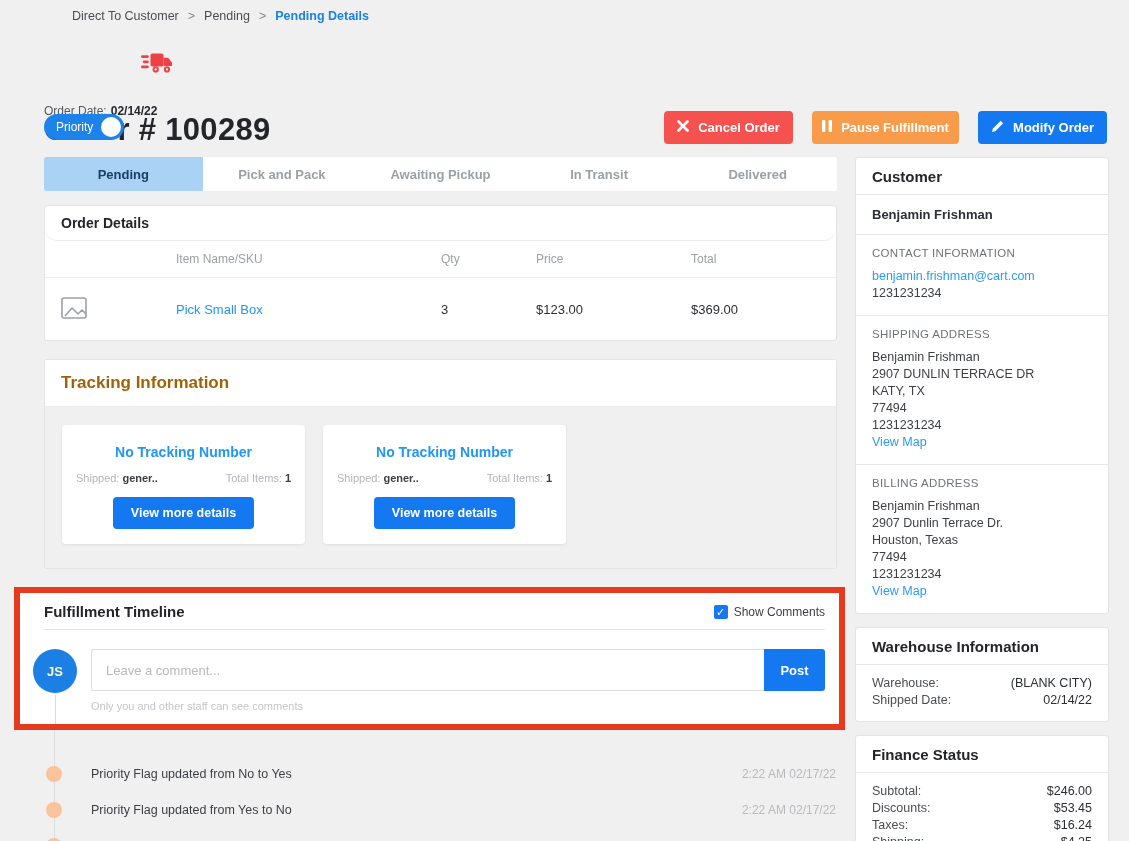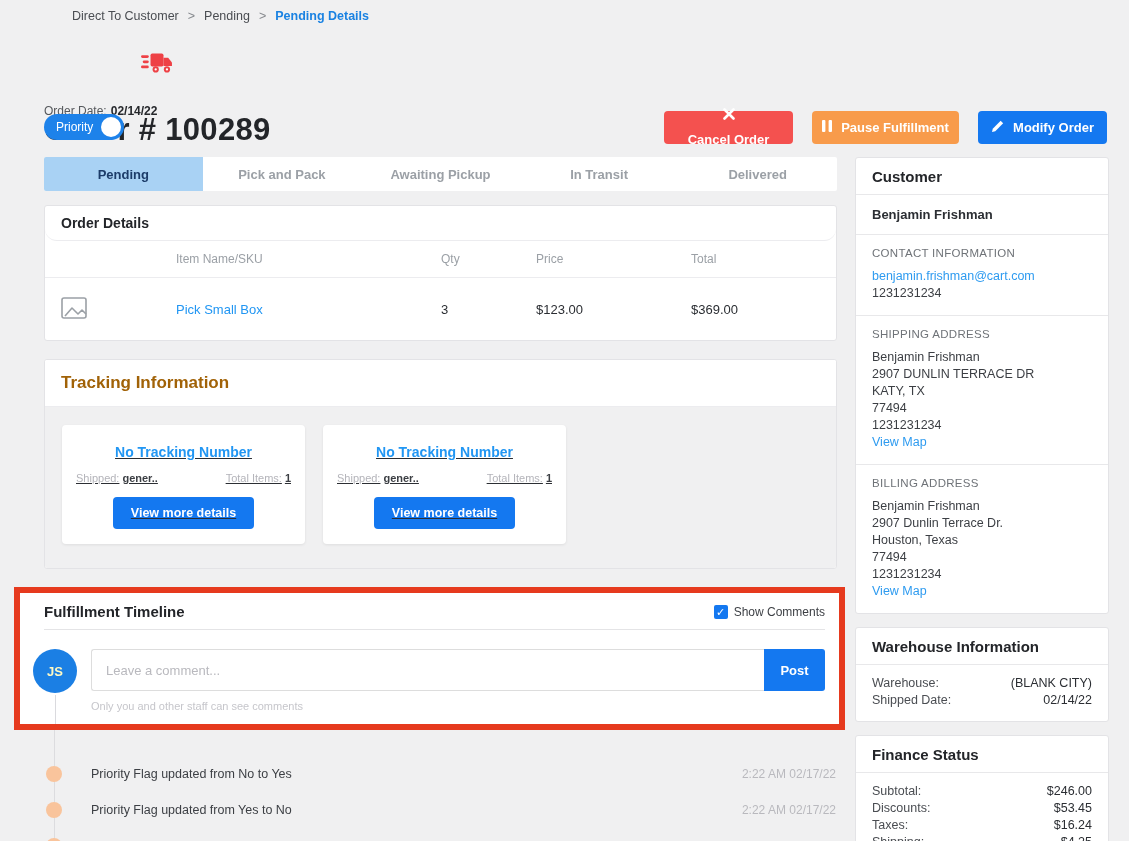--- a/index.html
+++ b/index.html
@@ -25,21 +25,21 @@
   
   .toggle { position:absolute; left:44px; top:114px; width:80px; height:26px; background:#1d82ea;
             border-radius:13px; display:flex; align-items:center; padding-left:12px; cursor:pointer; }
   .toggle-label { color:#fff; font-size:12px; }
   .toggle-knob { position:absolute; right:3px; top:3px; width:20px; height:20px; background:#fff; border-radius:50%; }
 
   .actions { position:absolute; right:22px; top:111px; display:flex; gap:19px; }
   .btn { height:33px; border:none; border-radius:4px; color:#fff; font-size:13px; font-weight:bold;
          display:flex; align-items:center; justify-content:center; gap:9px; cursor:pointer;
          font-family:"Liberation Sans",sans-serif; }
-  .btn-cancel { background:#f4514f; width:129px;flex-direction:column; }
+  .btn-cancel { background:#f4514f; width:129px; }
   .btn-pause  { background:#f89b4b; width:147px; }
   .btn-modify { background:#1478f0; width:129px; }
 
   
   .main { position:absolute; left:44px; top:157px; width:793px; }
 
   .tabs { display:flex; height:34px; background:#fff; border-radius:2px; overflow:hidden; }
   .tab { flex:1; display:flex; align-items:center; justify-content:center; font-size:13px;
          font-weight:bold; color:#9ba0a6; cursor:pointer; }
   .tab.active { background:#a9d2f4; color:#1c3c69; }
@@ -51,21 +51,21 @@
   .od-title { padding:9px 16px; font-size:14px; font-weight:bold; color:#232529; border-bottom:1px solid #ececef;border-radius:12px; }
   .od-grid { display:grid; grid-template-columns:115px 265px 95px 155px 1fr; align-items:center; padding:0 16px; }
   .od-cols { height:37px; color:#9ba0a6; font-size:12px; border-bottom:1px solid #ececef; }
   .od-row  { height:62px; font-size:13px; }
   .od-link { color:#2196f3; cursor:pointer; }
 
   
   .trk { margin-top:18px; overflow:hidden; }
   .trk-title { padding:13px 16px; font-size:17px; font-weight:800; color:#a16207; border-bottom:1px solid #ececef; background:#fff; }
   .trk-body { background:#f0f0f1; padding:18px 17px 24px; display:flex; gap:18px; }
-  .trk-card { width:243px; background:#fff; border-radius:4px; box-shadow:0 1px 3px rgba(0,0,0,.08); padding:13px 14px 15px;text-decoration:underline; }
+  .trk-card { width:243px; background:#fff; border-radius:4px; box-shadow:0 1px 3px rgba(0,0,0,.08); padding:13px 14px 15px; }
   .trk-card-title { text-align:center; color:#2196f3; font-size:14px; font-weight:bold; margin:6px 0 12px; }
   .trk-info { display:flex; justify-content:space-between; font-size:11px; color:#b4b4ba; }
   .trk-info b { color:#3c3f44; font-weight:bold; margin-left:3px; }
   .trk-btn { display:block; margin:13px auto 0; background:#1478f0; color:#fff; border:none; border-radius:4px;
              font-size:12.5px; font-weight:bold; padding:9px 18px; cursor:pointer; font-family:"Liberation Sans",sans-serif; }
 
   
   .ft-outline { margin:18px -8px 0 -30px; border:6px solid #e63a1e; }
   .ft-card { background:#fff; }
   .ft-top { display:flex; justify-content:space-between; align-items:center; padding:10px 14px 9px 24px; }

